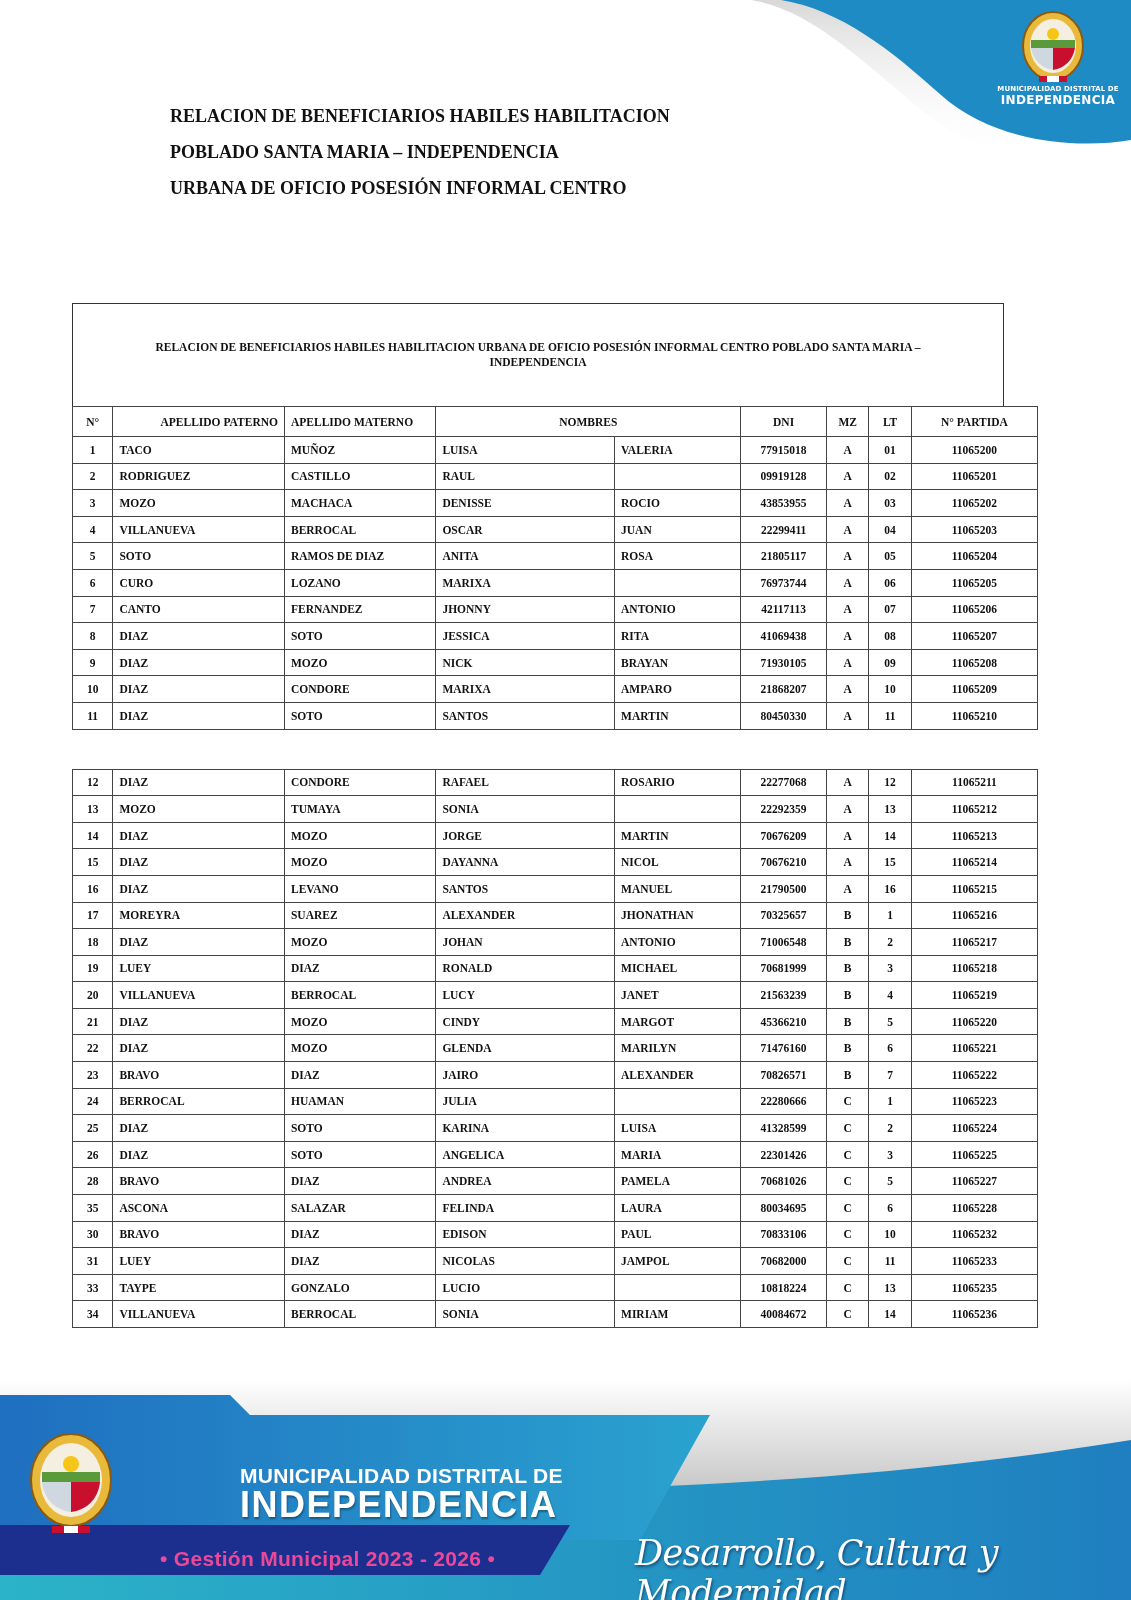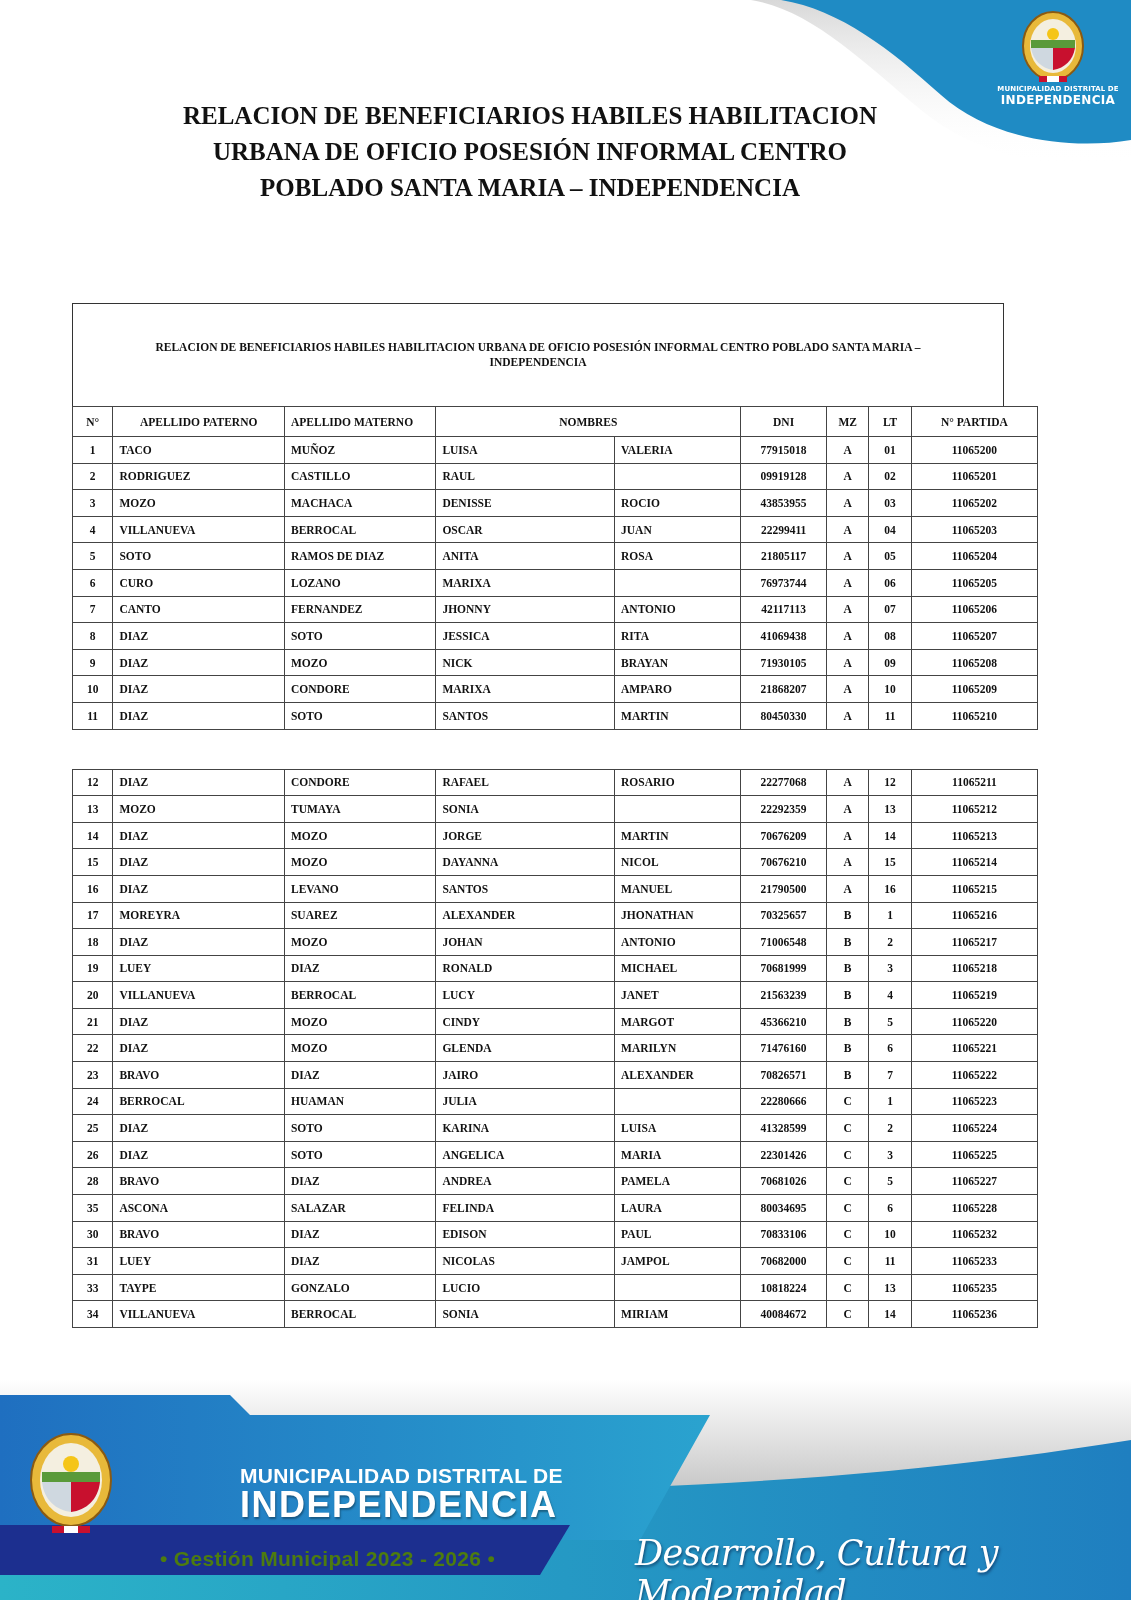--- a/index.html
+++ b/index.html
@@ -8,45 +8,45 @@
 
   
   .hdr-wave { position: absolute; top: 0; right: 0; width: 380px; height: 170px; }
   .hdr-logo { position: absolute; top: 8px; right: 40px; width: 76px; height: 80px; }
   .hdr-org { position: absolute; top: 86px; right: 8px; width: 130px; text-align: center; color: #fff;
              font-family: "DejaVu Sans", sans-serif; font-weight: bold; line-height: 1; }
   .hdr-org .l1 { font-size: 7px; letter-spacing: 0.1px; }
   .hdr-org .l2 { font-size: 12px; letter-spacing: 0.3px; margin-top: 1px; }
 
   
-  .main-title { position: absolute; top: 98px; left: 170px; width: 720px; text-align: center;
-                font-weight: bold; font-size: 25px; line-height: 36px; }
+  .main-title { position: absolute; top: 98px; left: 170px; width: 720px; text-align: left;
+                font-weight: bold; font-size: 18px; line-height: 36px; }
 
   
   .tbl-wrap { position: absolute; left: 72px; top: 303px; width: 932px; }
   .caption-box { height: 103px; border: 1px solid #333; border-bottom: none; display: flex; align-items: center;
                  justify-content: center; text-align: center; font-weight: bold; font-size: 11.5px; line-height: 15px;
                  padding: 0 40px; }
   table { border-collapse: collapse; width: 966px; table-layout: fixed; font-size: 11.5px; font-weight: bold; }
   td, th { border: 1px solid #444; height: 26.6px; padding: 0 6px; white-space: nowrap; overflow: hidden; }
   th { font-weight: bold; font-size: 11.5px; height: 30px; }
   th.hn { text-align: center; }
-  th.left { text-align: center; }
+  th.left { text-align: right; }
   th.ap-mat { text-align: left; line-height: 12px; margin-top: 16px; }
   td.num, td.mz, td.lt, td.dni, td.part { text-align: center; }
   td.name { text-align: left; }
   .gap-row td { border: none; height: 40px; }
 
   
   .ftr { position: absolute; left: 0; top: 1380px; width: 1131px; height: 220px; }
   .ftr-text1 { position: absolute; left: 240px; top: 1464px; color: #fff; font-family: "Liberation Sans", sans-serif;
                font-weight: bold; font-size: 21px; letter-spacing: 0.3px; }
   .ftr-text2 { position: absolute; left: 240px; top: 1484px; color: #fff; font-family: "Liberation Sans", sans-serif;
                font-weight: bold; font-size: 36px; letter-spacing: 1.5px; text-shadow: 1px 2px 2px rgba(0,0,0,0.35); }
-  .ftr-text3 { position: absolute; left: 160px; top: 1547px; color: #4d7c0f; font-family: "Liberation Sans", sans-serif;
+  .ftr-text3 { position: absolute; left: 160px; top: 1547px; color: #ec4899; font-family: "Liberation Sans", sans-serif;
                font-weight: bold; font-size: 21px; letter-spacing: 0.3px; }
   .ftr-slogan { position: absolute; left: 635px; top: 1533px; color: #fff; font-family: "DejaVu Serif", serif;
                 font-style: italic; font-size: 35px; letter-spacing: -0.5px; text-shadow: 1px 2px 3px rgba(0,0,40,0.5); }
   .ftr-logo { position: absolute; left: 22px; top: 1430px; width: 98px; height: 110px; }
 </style>
 </head>
 <body>
 
 <svg class="hdr-wave" viewBox="0 0 380 170" preserveAspectRatio="none">
   <defs>
@@ -68,22 +68,22 @@
   <rect x="24" y="68" width="28" height="6" fill="#c8102e"></rect>
   <rect x="32" y="68" width="12" height="6" fill="#ffffff"></rect>
 </svg>
 <div class="hdr-org">
   <div class="l1">MUNICIPALIDAD DISTRITAL DE</div>
   <div class="l2">INDEPENDENCIA</div>
 </div>
 
 <div class="main-title">
   <div>RELACION DE BENEFICIARIOS HABILES HABILITACION</div>
+  <div>POBLADO SANTA MARIA – INDEPENDENCIA</div>
   <div>URBANA DE OFICIO POSESIÓN INFORMAL CENTRO</div>
-  <div>POBLADO SANTA MARIA – INDEPENDENCIA</div>
 </div>
 
 <div class="tbl-wrap">
   <div class="caption-box">RELACION DE BENEFICIARIOS HABILES HABILITACION URBANA DE OFICIO POSESIÓN INFORMAL CENTRO POBLADO SANTA MARIA – INDEPENDENCIA</div>
   <table>
     <colgroup>
       <col style="width:40px">
         <col style="width:170px">
         <col style="width:150px">
       <col style="width:177px">

